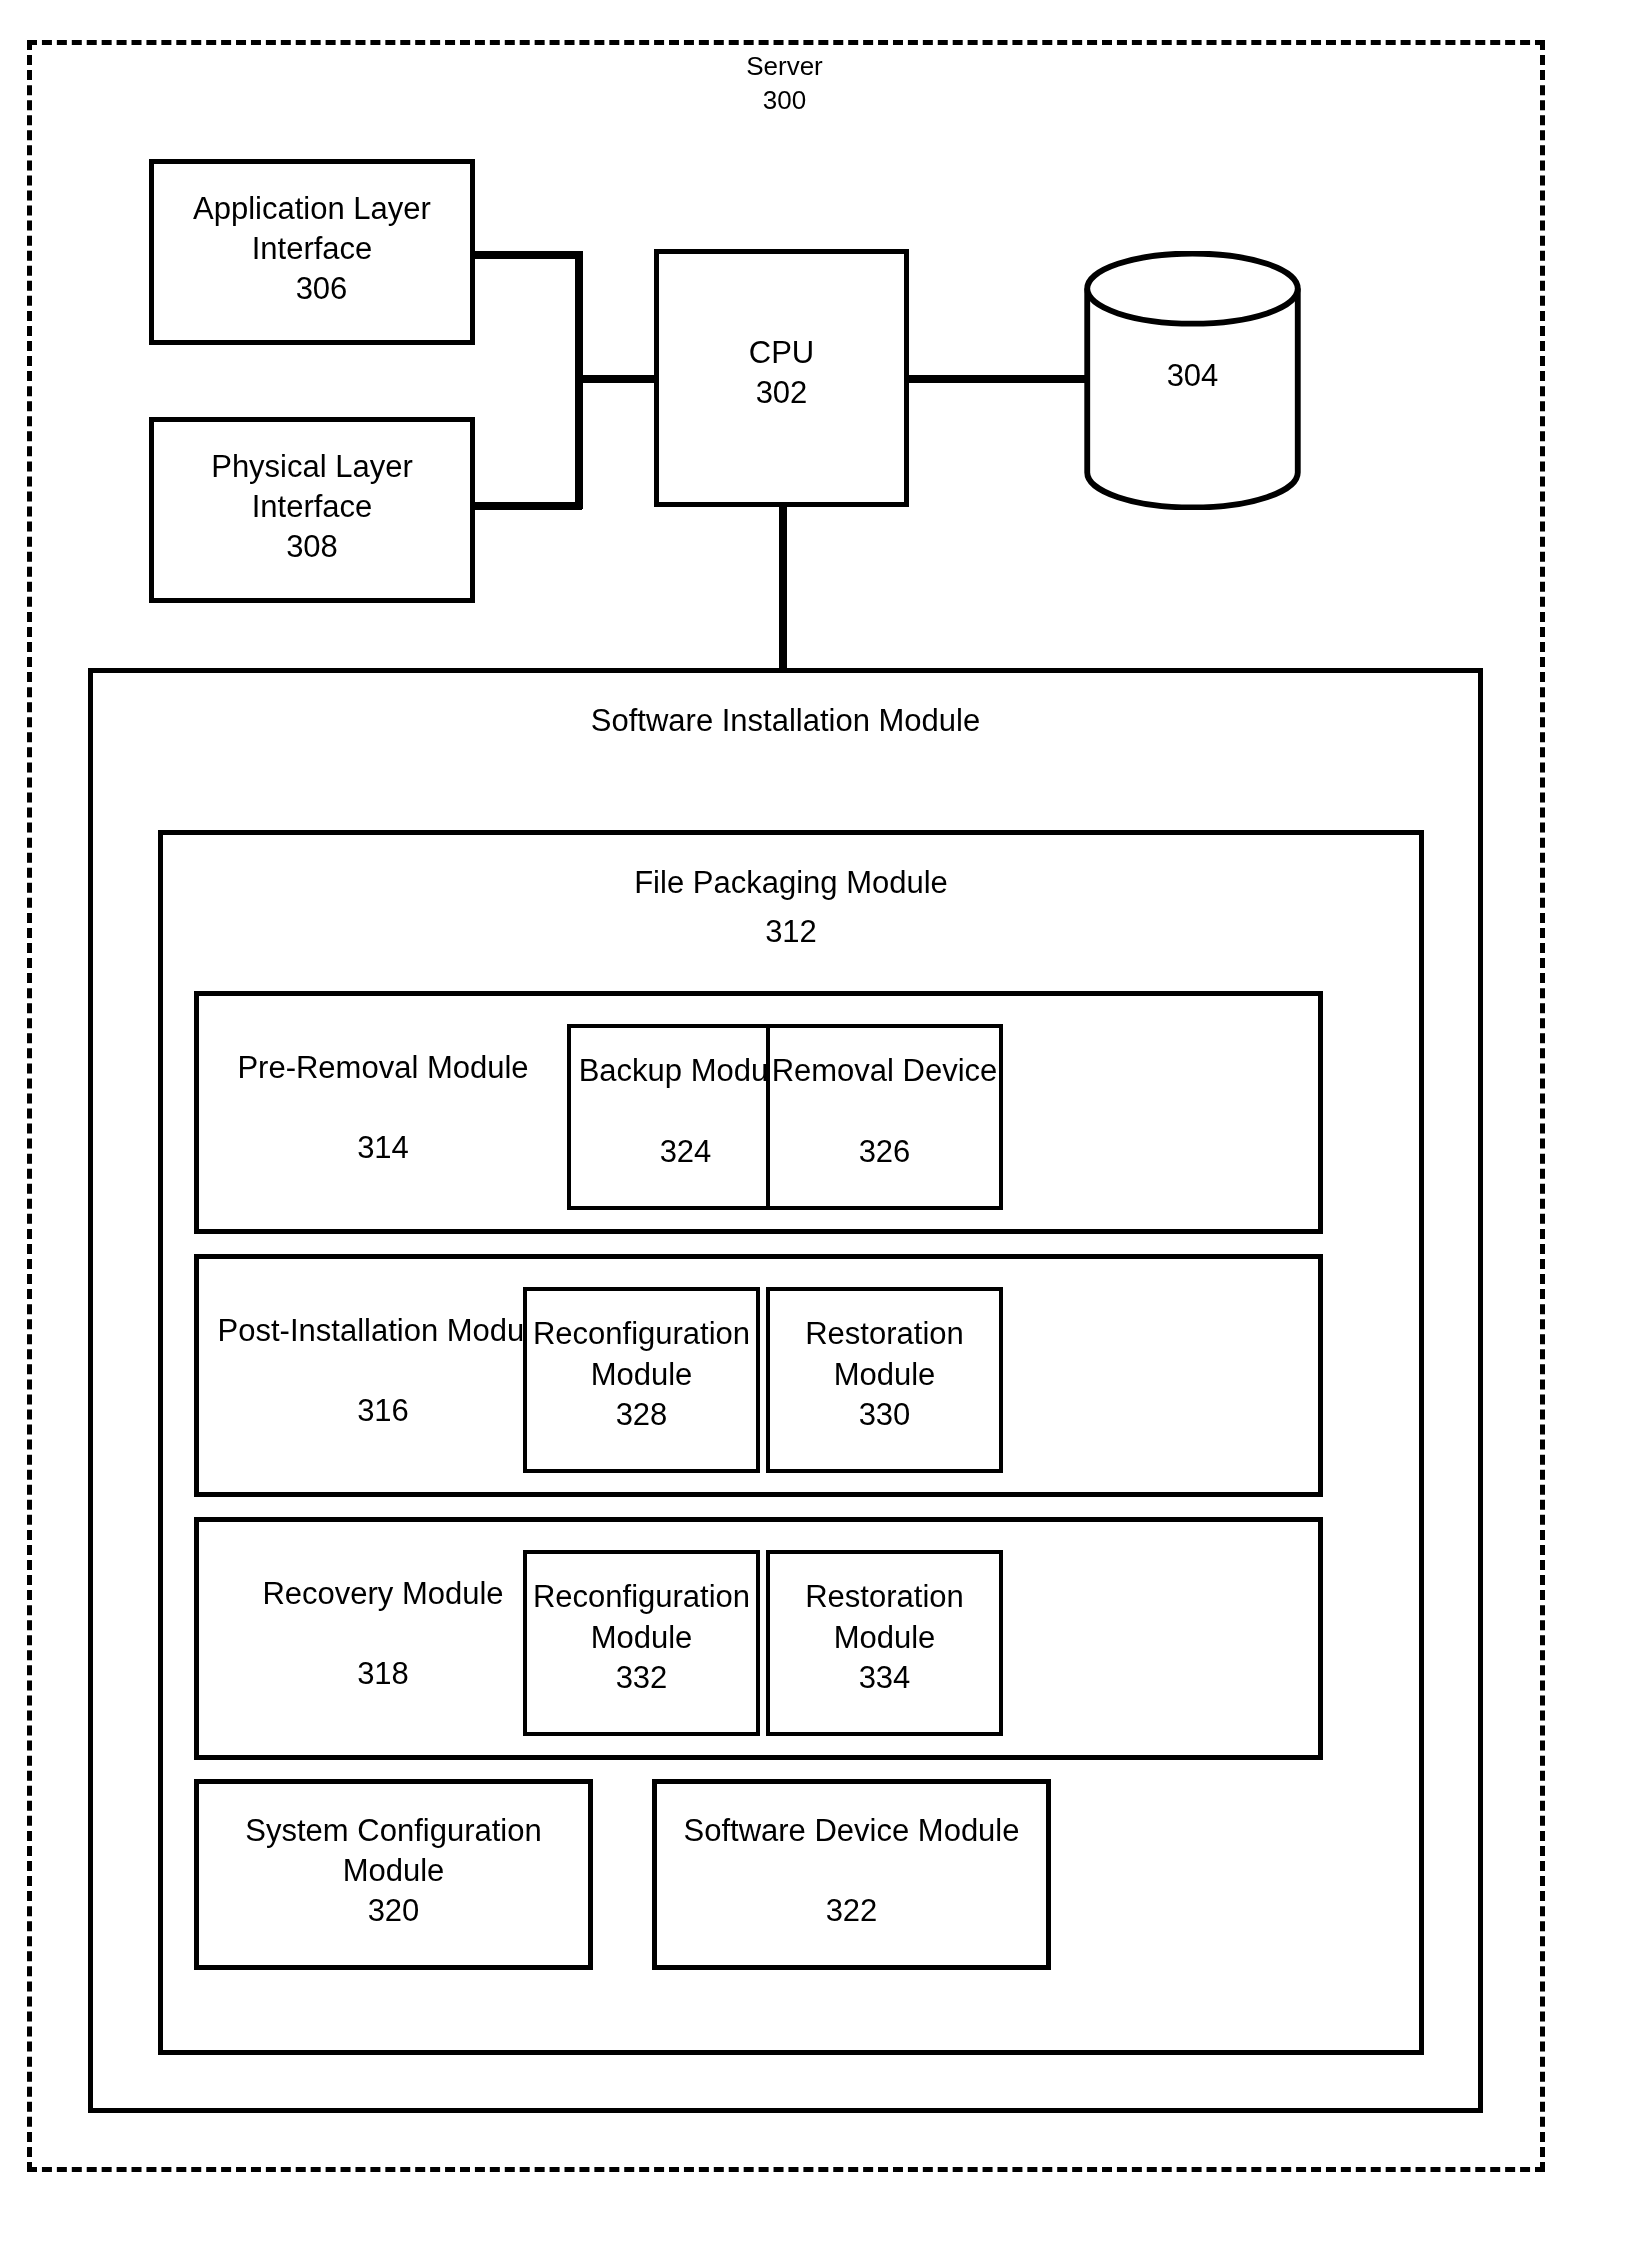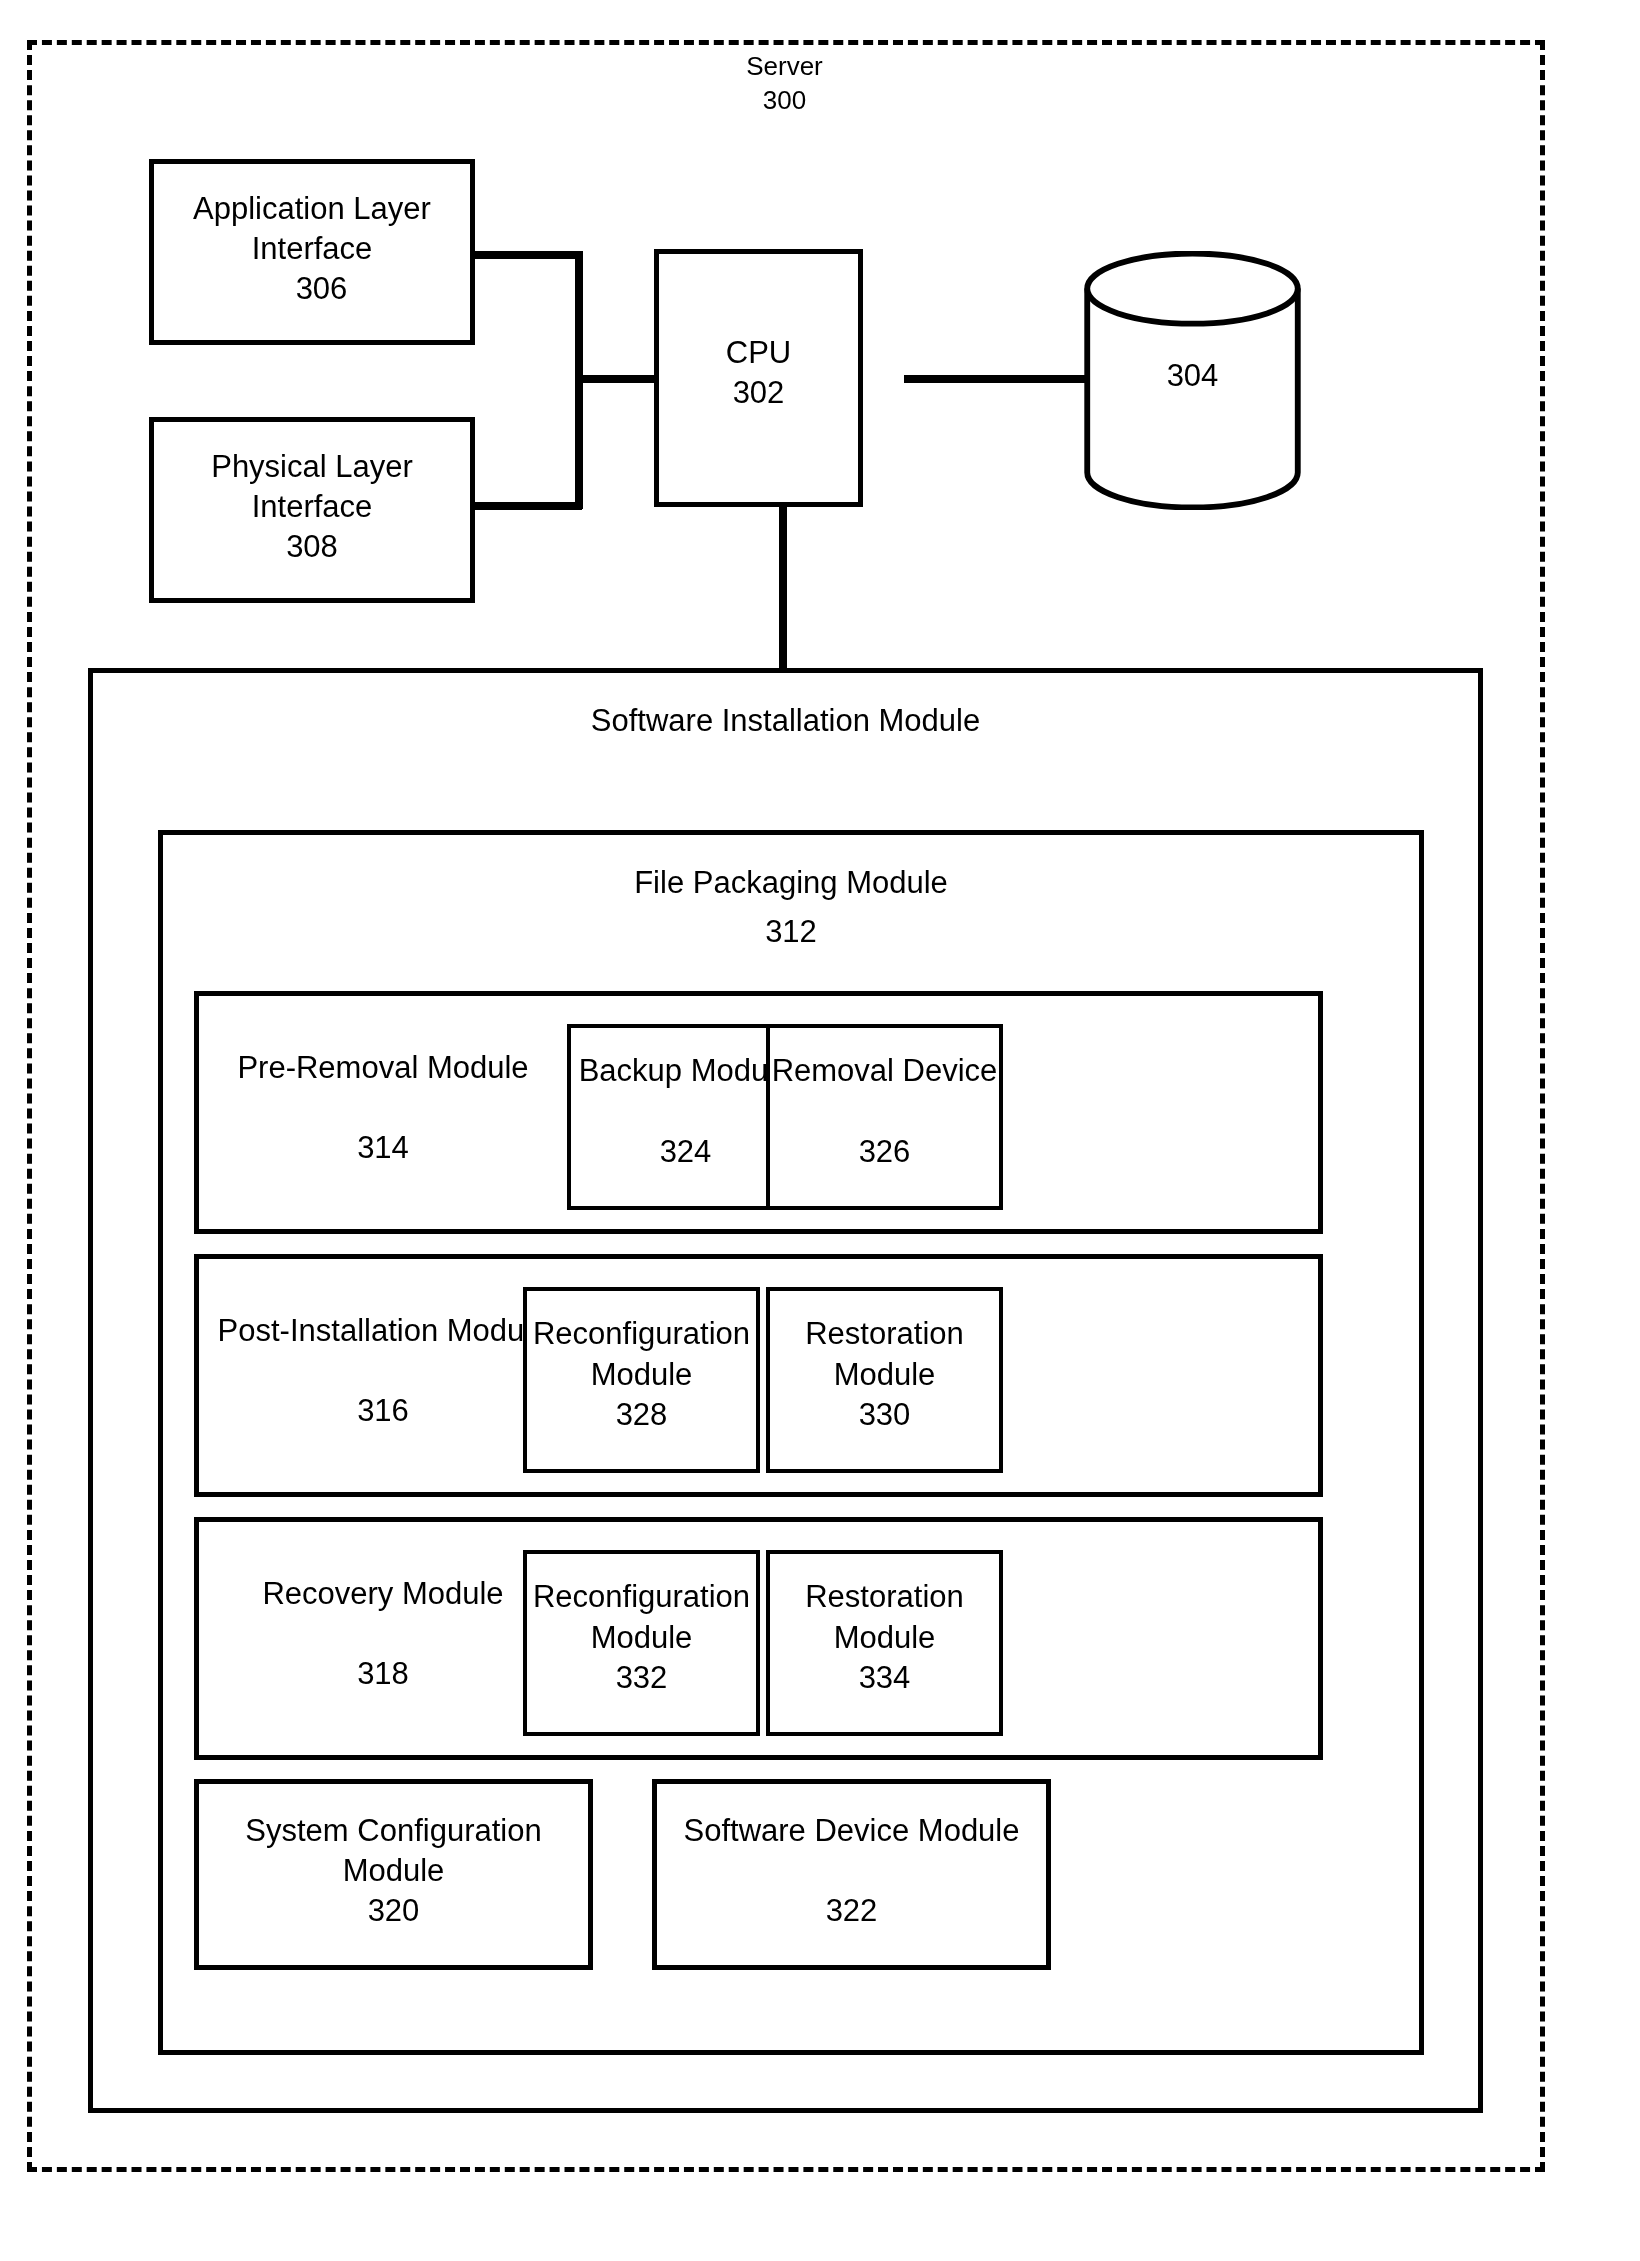--- a/index.html
+++ b/index.html
@@ -65,21 +65,21 @@
 Interface</div>
     <div class="boxtext" style="top:105px;padding-left:19px;">306</div>
   </div>
 
   <div class="box" style="left:149px;top:417px;width:326px;height:186px;">
     <div class="boxtext" style="top:25px;">Physical Layer
 Interface</div>
     <div class="boxtext" style="top:105px;">308</div>
   </div>
 
-  <div class="box" style="left:654px;top:249px;width:209px;height:258px;">
+  <div class="box" style="left:654px;top:249px;width:255px;height:258px;">
     <div class="boxtext" style="top:79px;">CPU</div>
     <div class="boxtext" style="top:119px;">302</div>
   </div>
 
   <div class="line hline" style="left:470px;top:251px;width:112px;"></div>
 
   <div class="line hline" style="left:470px;top:502px;width:112px;"></div>
 
   <div class="line vline" style="left:575px;top:251px;height:258px;"></div>
 

